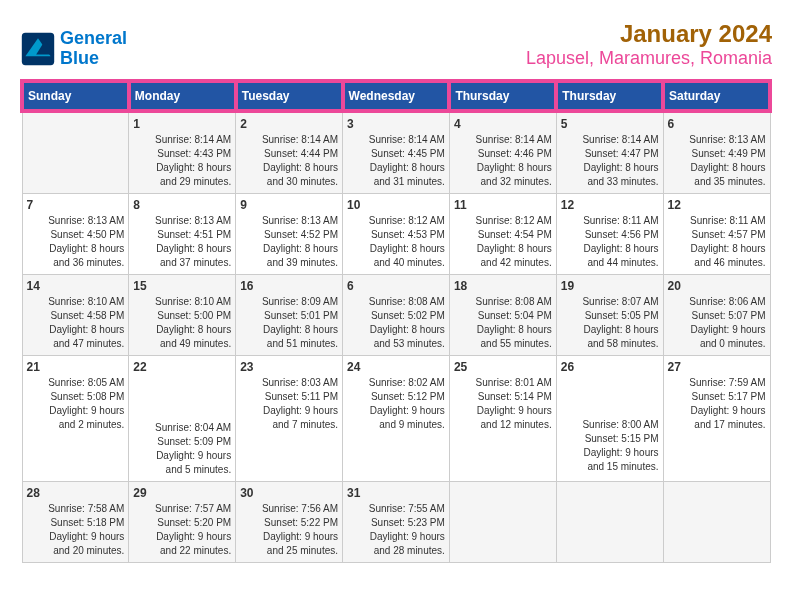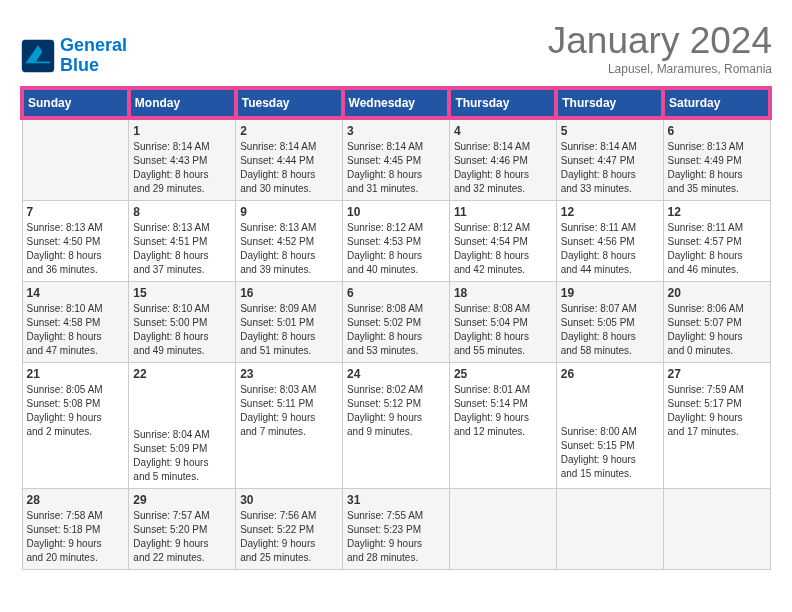--- a/index.html
+++ b/index.html
@@ -31,27 +31,27 @@
       color: #0077cc;
     }
     .logo-icon {
       width: 36px;
       height: 36px;
     }
     .title-area {
       text-align: right;
     }
     .main-title {
-      font-size: 37px;
-      font-weight: normal;
-      color: #737373;
+      font-size: 24px;
+      font-weight: bold;
+      color: #a16207;
     }
     .subtitle {
-      font-size: 12px;
-      color: #737373;
+      font-size: 18px;
+      color: #ec4899;
     }
     table {
       width: 100%;
       border-collapse: collapse;
       font-size: 11px;
     }
     thead tr th {
       background-color: #2255a4;
       color: #fff;
       padding: 6px 4px;
@@ -77,20 +77,21 @@
     .day-number {
       font-weight: bold;
       font-size: 12px;
       display: block;
       margin-bottom: 2px;
     }
     .day-info {
       font-size: 10px;
       line-height: 1.4;
       color: #333;
+      text-align: right;
     }
   </style>
 </head>
 <body>
 
 <div class="header-area">
   <div class="logo">
     <svg class="logo-icon" viewBox="0 0 40 40">
       <rect x="2" y="2" width="36" height="36" rx="4" fill="#003366"></rect>
       <polygon points="20,8 34,28 6,28" fill="#0099cc"></polygon>

